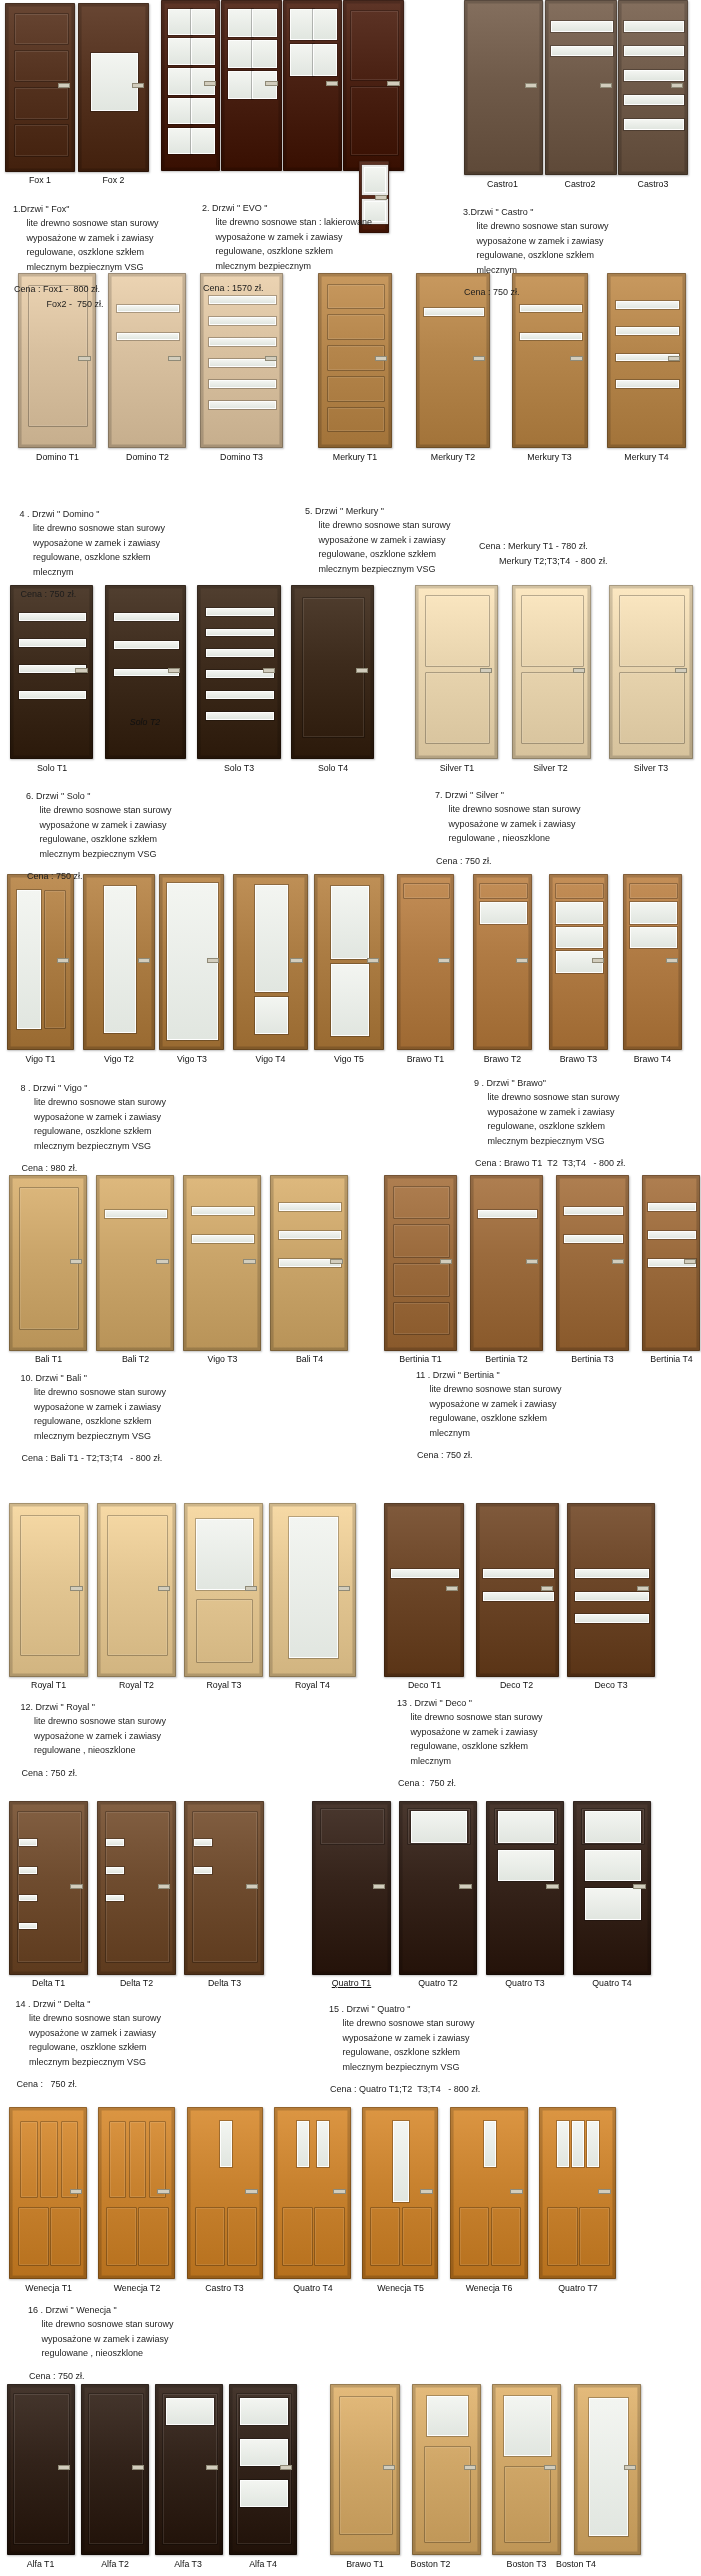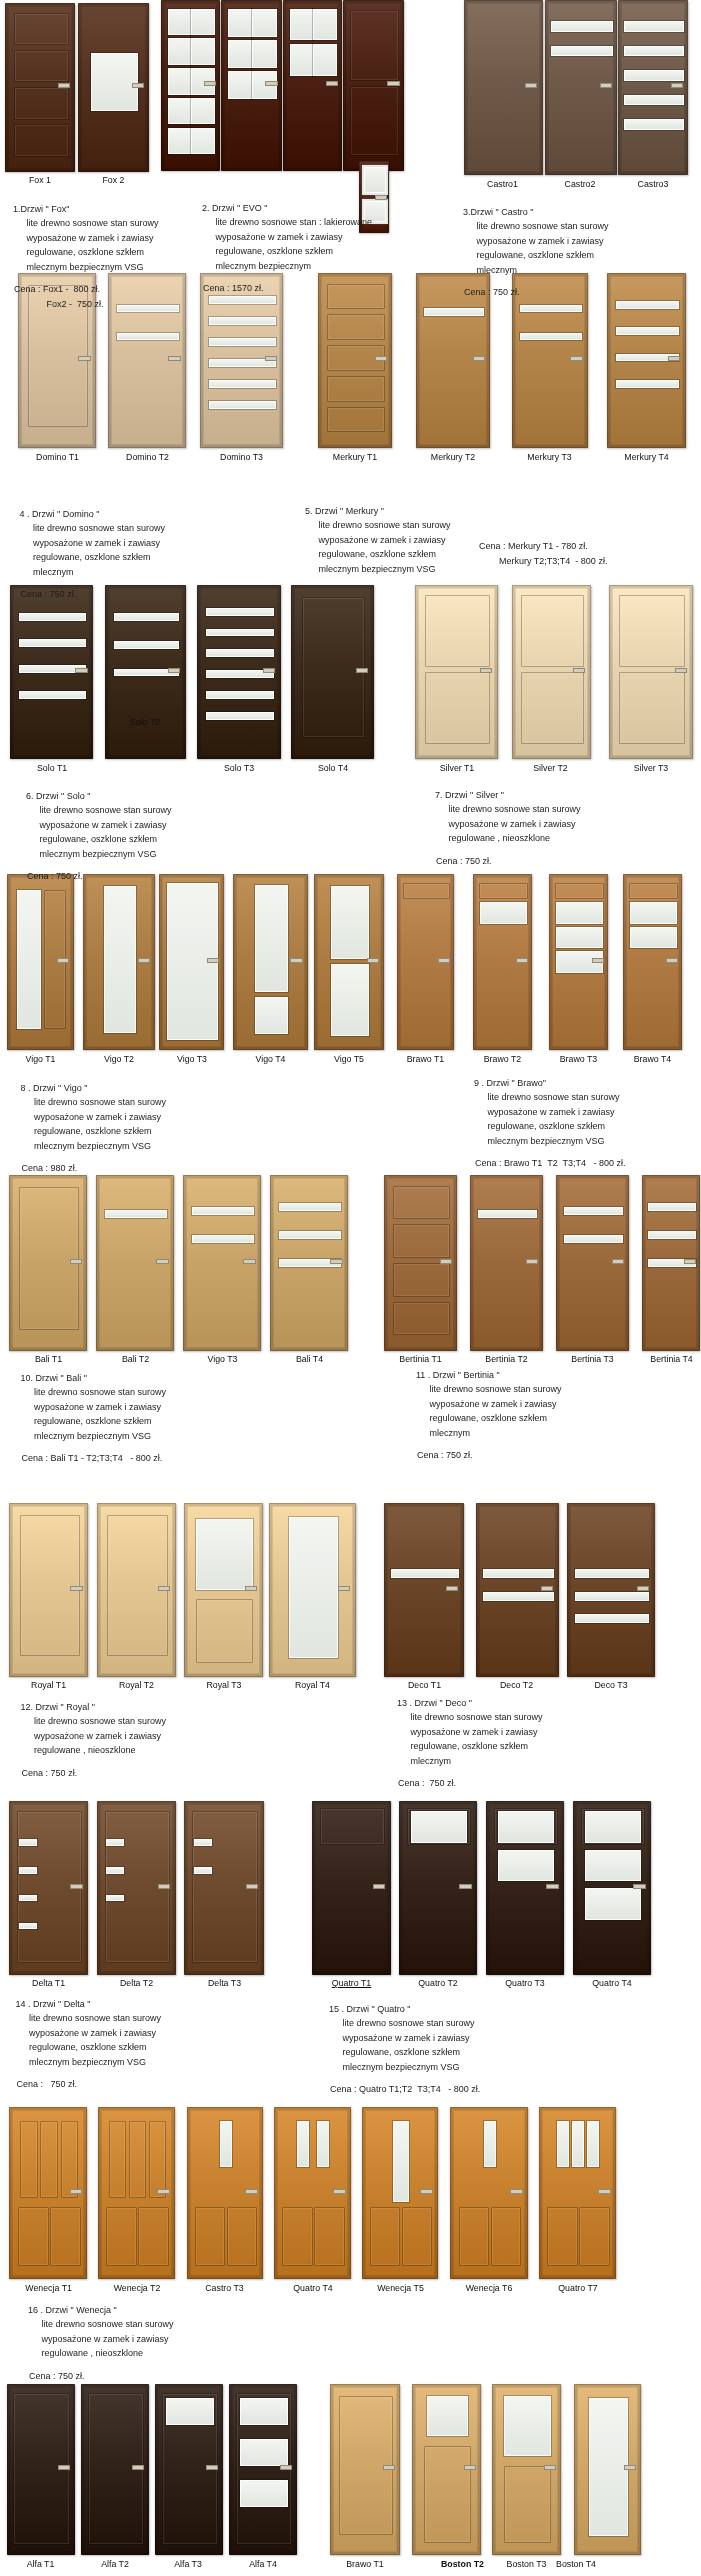--- a/index.html
+++ b/index.html
@@ -467,21 +467,21 @@
     <div class="door" style="left: 330px; top: 2384px; width: 70px; height: 171px; position: absolute; background: linear-gradient(rgb(228, 187, 124) 0%, rgb(208, 167, 104) 45%, rgb(190, 149, 86) 100%);">
       <div class="panelrect" style="left: 13%; top: 7%; width: 74%; height: 80%;"></div>
       <div class="handle" style="right: 7%;"></div>
     </div>
     <div class="dlabel" style="left: 324px; top: 2559px; width: 82px; height: 11.3px; position: absolute;">Brawo T1</div>
     <div class="door" style="left: 412px; top: 2384px; width: 69px; height: 171px; position: absolute; background: linear-gradient(rgb(228, 187, 124) 0%, rgb(208, 167, 104) 45%, rgb(190, 149, 86) 100%);">
       <div class="glass" style="left: 22%; top: 7%; width: 56%; height: 22%;"></div>
       <div class="panelrect" style="left: 17%; top: 36%; width: 66%; height: 56%;"></div>
       <div class="handle" style="right: 7%;"></div>
     </div>
-    <div class="dlabel" style="left: 422px; top: 2559px; width: 81px; height: 11.3px; position: absolute; font-weight: bold;">Boston T2</div>
+    <div class="dlabel" style="left: 390px; top: 2559px; width: 81px; height: 11.3px; position: absolute;">Boston T2</div>
     <div class="door" style="left: 492px; top: 2384px; width: 69px; height: 171px; position: absolute; background: linear-gradient(rgb(228, 187, 124) 0%, rgb(208, 167, 104) 45%, rgb(190, 149, 86) 100%);">
       <div class="glass" style="left: 17%; top: 7%; width: 66%; height: 34%;"></div>
       <div class="panelrect" style="left: 17%; top: 48%; width: 66%; height: 44%;"></div>
       <div class="handle" style="right: 7%;"></div>
     </div>
     <div class="dlabel" style="left: 486px; top: 2559px; width: 81px; height: 11.3px; position: absolute;">Boston T3</div>
     <div class="door" style="left: 574px; top: 2384px; width: 67px; height: 171px; position: absolute; background: linear-gradient(rgb(228, 187, 124) 0%, rgb(208, 167, 104) 45%, rgb(190, 149, 86) 100%);">
       <div class="glass" style="left: 23%; top: 8%; width: 54%; height: 80%;"></div>
       <div class="handle" style="right: 7%;"></div>
     </div>

